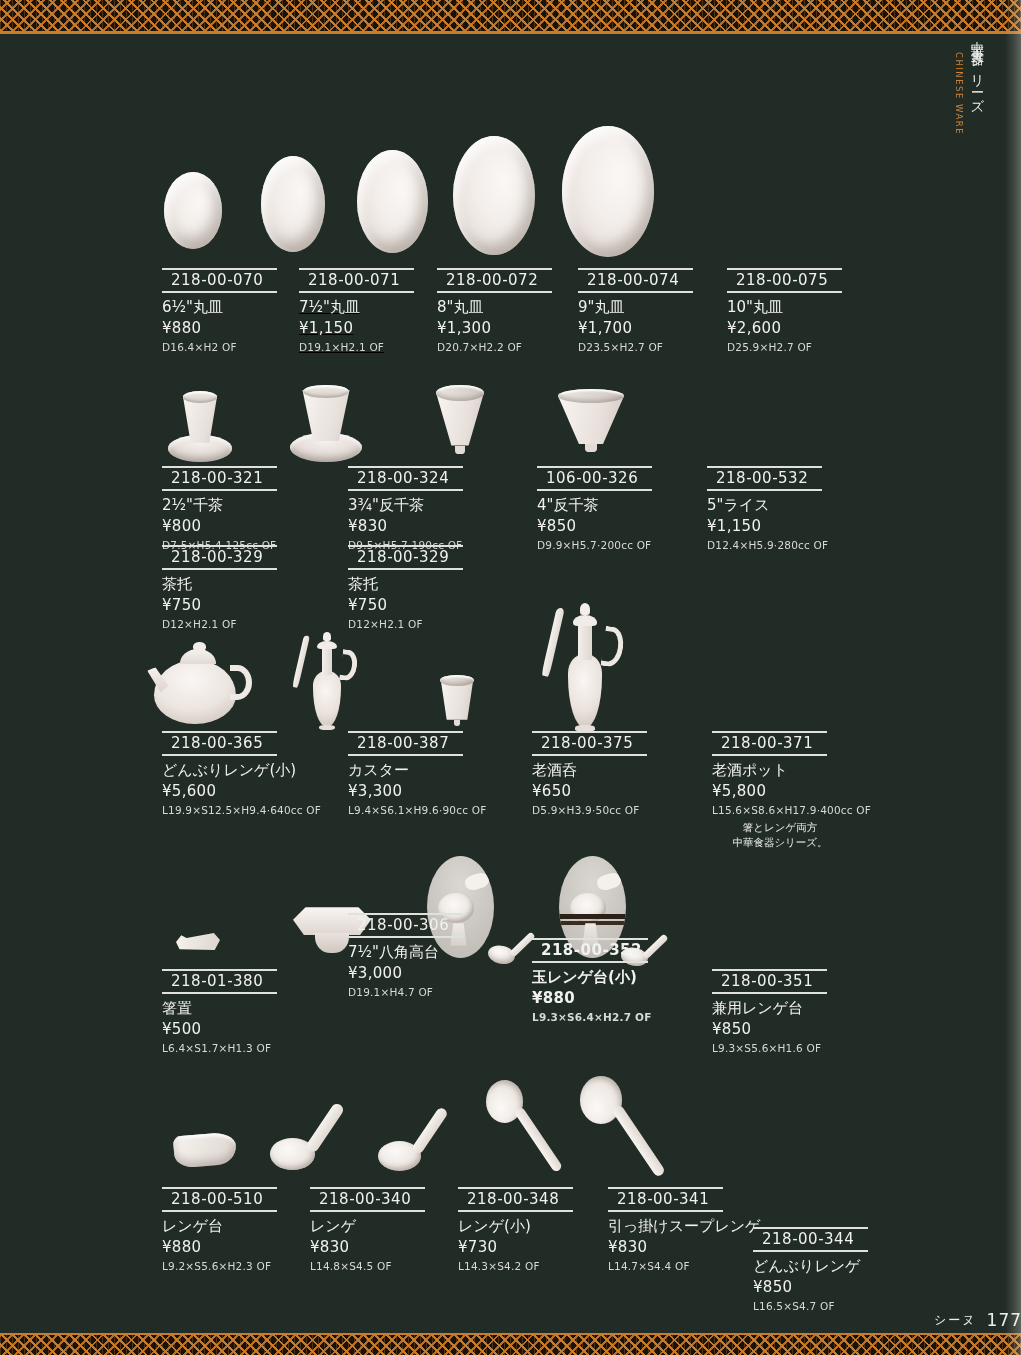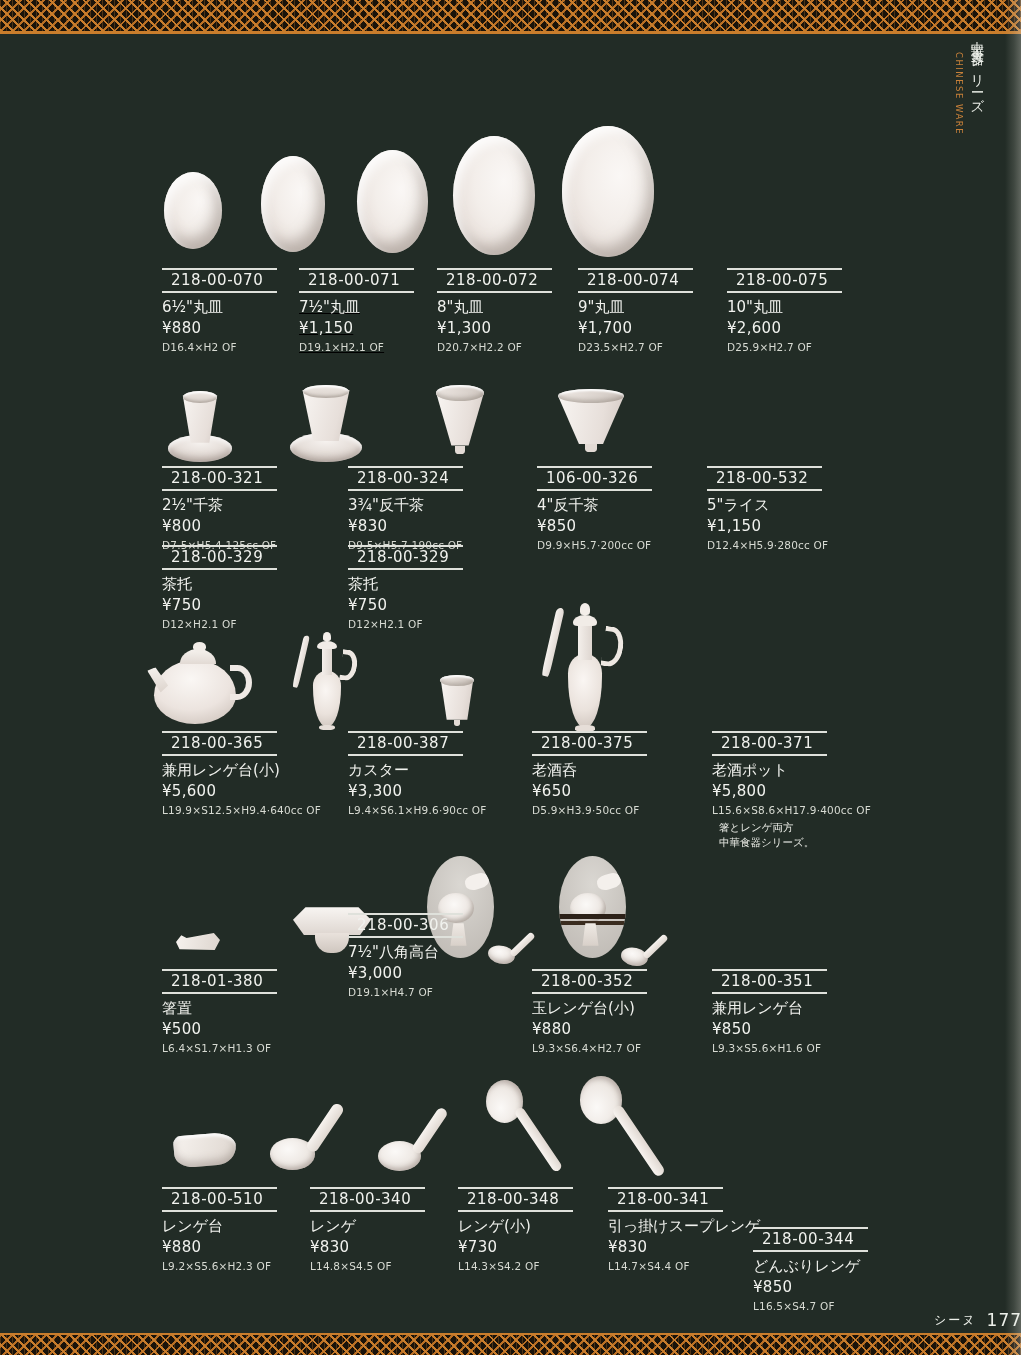--- a/index.html
+++ b/index.html
@@ -28,21 +28,21 @@
 
   
   .card{position:absolute;width:155px;}
   .code{display:inline-block;min-width:100px;padding:1px 6px 2px 9px;font-size:15px;
     color:#f1f2ee;letter-spacing:.5px;border-top:2px solid #dfe1db;border-bottom:2px solid #dfe1db;}
   .name{margin-top:5px;font-size:15px;color:#f1f2ee;white-space:nowrap;}
   .price{margin-top:2px;font-size:15px;color:#f1f2ee;letter-spacing:.3px;}
   .dims{margin-top:4px;font-size:10.5px;color:#d8dbd3;white-space:nowrap;letter-spacing:.2px;}
 
   .note{position:absolute;left:719px;top:820px;width:122px;font-size:10.5px;line-height:1.4;
-    color:#e8eae4;}
+    color:#e8eae4;text-align:center;}
 
   .footer{position:absolute;left:898px;top:1310px;color:#edf0ea;white-space:nowrap;margin-left:36px;}
   .footer-label{font-size:12px;letter-spacing:2px;vertical-align:2px;}
   .footer-num{font-size:17px;margin-left:10px;letter-spacing:1px;}
 
   
   .plate{border-radius:50%;
     background:radial-gradient(90% 90% at 62% 38%,#faf7f5 0%,#f3eeea 40%,#eae2dd 65%,#d9cfca 85%,#c8beb8 100%);
     box-shadow:inset 5px 7px 10px rgba(255,255,255,.85),inset -6px -9px 14px rgba(140,128,120,.5);}
 
@@ -303,21 +303,21 @@
 </div>
 <div class="card" style="left:348px;top:545px;">
   <div class="code">218-00-329</div>
   <div class="name">茶托</div>
   <div class="price">¥750</div>
   <div class="dims">D12×H2.1 OF</div>
 </div>
 
 <div class="card" style="left:162px;top:731px;">
   <div class="code">218-00-365</div>
-  <div class="name">兼用レンゲ台(小)</div>
+  <div class="name">どんぶりレンゲ(小)</div>
   <div class="price">¥5,600</div>
   <div class="dims">L19.9×S12.5×H9.4·640cc OF</div>
 </div>
 <div class="card" style="left:348px;top:731px;">
   <div class="code">218-00-387</div>
   <div class="name">カスター</div>
   <div class="price">¥3,300</div>
   <div class="dims">L9.4×S6.1×H9.6·90cc OF</div>
 </div>
 <div class="card" style="left:532px;top:731px;">
@@ -338,21 +338,21 @@
   <div class="name">箸置</div>
   <div class="price">¥500</div>
   <div class="dims">L6.4×S1.7×H1.3 OF</div>
 </div>
 <div class="card" style="left:348px;top:913px;">
   <div class="code">218-00-306</div>
   <div class="name">7½"八角高台</div>
   <div class="price">¥3,000</div>
   <div class="dims">D19.1×H4.7 OF</div>
 </div>
-<div class="card" style="left:532px;top:969px;">
+<div class="card" style="left:532px;top:938px;font-weight:bold;">
   <div class="code">218-00-352</div>
   <div class="name">玉レンゲ台(小)</div>
   <div class="price">¥880</div>
   <div class="dims">L9.3×S6.4×H2.7 OF</div>
 </div>
 <div class="card" style="left:712px;top:969px;">
   <div class="code">218-00-351</div>
   <div class="name">兼用レンゲ台</div>
   <div class="price">¥850</div>
   <div class="dims">L9.3×S5.6×H1.6 OF</div>

